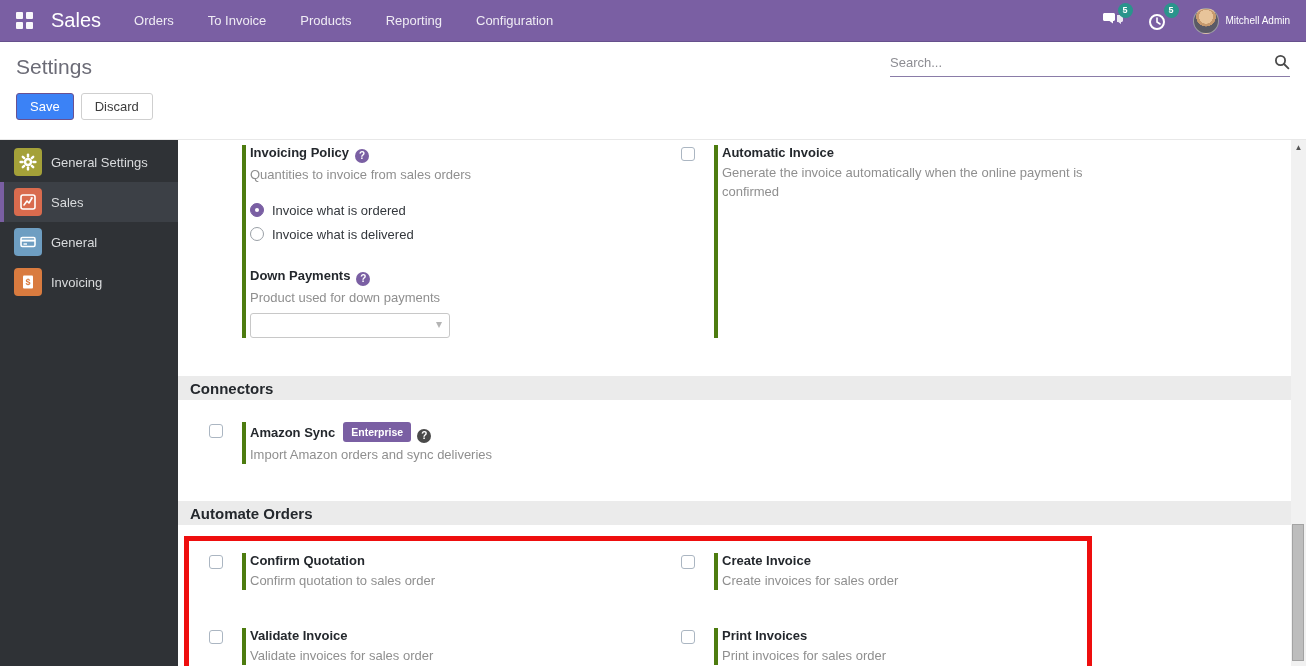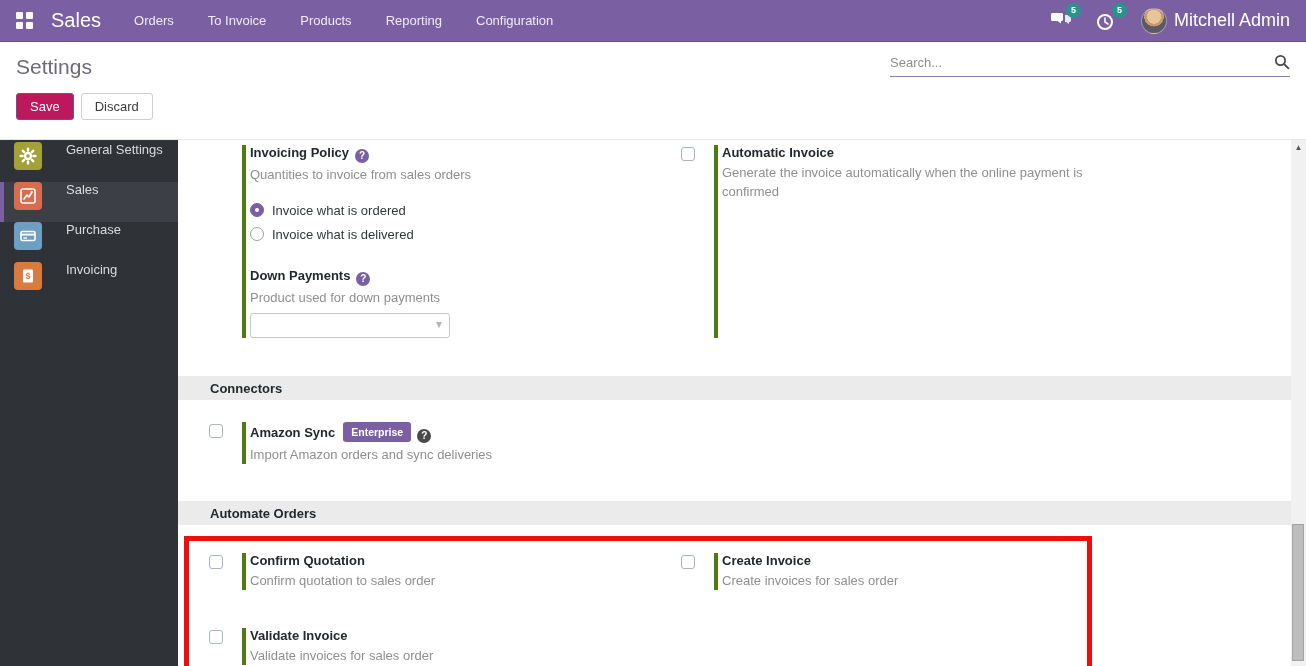--- a/index.html
+++ b/index.html
@@ -17,40 +17,40 @@
   .nav-menu { font-size:13px; color:rgba(255,255,255,.88); cursor:pointer; }
   .nav-right { margin-left:auto; display:flex; align-items:center; gap:20px; }
   .nav-ico { position:relative; width:26px; height:22px; cursor:pointer; }
   .badge { position:absolute; top:-7px; right:-6px; min-width:15px; height:15px;
     background:#2A948C; color:#fff; border-radius:50%; font-size:9px; font-weight:bold;
     display:flex; align-items:center; justify-content:center; padding:0 3px; }
   .user-wrap { display:flex; align-items:center; gap:7px; cursor:pointer; }
   .avatar { width:26px; height:26px; border-radius:50%;
     background:radial-gradient(circle at 50% 32%, #e8c49a 0 34%, #c79a6e 35% 48%, #5a5a66 49% 100%);
     border:1px solid rgba(255,255,255,.4); }
-  .username { font-size:18px; color:#fff; }
+  .username { font-size:10px; color:#fff; }
 
   
   .header { height:98px; background:#fff; position:relative; border-bottom:1px solid #e8e8e8; }
   .page-title { position:absolute; left:16px; top:13px; font-size:21px; color:#6B6B76; }
   .search-box { position:absolute; right:16px; top:12px; width:400px;
     border-bottom:1px solid #8A7CA8; display:flex; align-items:center; padding-bottom:6px; }
   .search-box input { border:none; outline:none; flex:1; font-size:13px; color:#555;
     font-family:"Liberation Sans", sans-serif; }
   .search-box input::placeholder { color:#8d8d93; }
   .btn-row { position:absolute; left:16px; top:51px; display:flex; gap:7px; }
   .btn { font-size:13px; padding:5px 13px; border-radius:3px; cursor:pointer;
     font-family:"Liberation Sans", sans-serif; }
-  .btn-save { background:#be185d; border:1px solid #6a5190; color:#fff; }
+  .btn-save { background:#3b82f6; border:1px solid #6a5190; color:#fff; }
   .btn-discard { background:#fff; border:1px solid #cfcfcf; color:#3c3c3c; }
 
   
   .main { display:flex; height:538px; }
   .sidebar { width:178px; background:#2F3236; flex-shrink:0; padding-top:2px; }
-  .sb-item { height:40px; display:flex; gap:24px; padding-left:14px;
+  .sb-item { height:40px; display:flex; align-items:center; gap:9px; padding-left:14px;
     cursor:pointer; position:relative; }
   .sb-item.active { background:#3C4046; }
   .sb-item.active::before { content:""; position:absolute; left:0; top:0; bottom:0;
     width:4px; background:#7A5FA3; }
   .sb-ico { width:28px; height:28px; border-radius:4px; display:flex; align-items:center;
     justify-content:center; flex-shrink:0; }
   .sb-label { font-size:13px; color:#d9dbdd; }
 
   .content { flex:1; position:relative; background:#fff; }
 
@@ -75,21 +75,21 @@
   .radio.sel { background:#7A5FA3; border-color:#7A5FA3; }
   .radio.sel::after { content:""; width:4px; height:4px; border-radius:50%; background:#fff; }
   .radio-label { font-size:13px; color:#33373c; }
 
   .dp-block { margin-top:22px; }
   .dp-select { margin-top:6px; width:200px; height:25px; border:1px solid #c8c8c8;
     border-radius:3px; position:relative; background:#fff; cursor:pointer; }
   .dp-select .caret { position:absolute; right:7px; top:3px; color:#b4b4b4; font-size:12px; }
 
   .band { height:24px; background:#EBEBEB; display:flex; align-items:center;
-    padding-left:32px; font-size:13px; font-weight:bold; color:#24282d; }
+    padding-left:12px; font-size:15px; font-weight:bold; color:#24282d; }
 
   .badge-ent { display:inline-block; background:#7A5FA3; color:#fff; font-size:10.5px;
     font-weight:bold; border-radius:3px; padding:2px 8px; margin-left:8px; vertical-align:1px; }
 
   .redbox { margin:11px 0 0 6px; width:908px; height:140px; border:5px solid #EE0E0E;
     padding:12px 0 0 20px; }
 
   
   .scroll-track { position:absolute; top:0; right:0; width:15px; height:100%;
     background:#f1f1f1; }
@@ -186,21 +186,21 @@
       <span class="sb-label">Sales</span>
     </div>
     <div class="sb-item">
       <div class="sb-ico" style="background:#6E9EC2">
         <svg width="18" height="18" viewBox="0 0 18 18">
           <rect x="2" y="4.5" width="14" height="9" rx="1.4" fill="none" stroke="#fff" stroke-width="1.6"></rect>
           <line x1="2" y1="7.6" x2="16" y2="7.6" stroke="#fff" stroke-width="2"></line>
           <line x1="4.5" y1="11" x2="8" y2="11" stroke="#fff" stroke-width="1.4"></line>
         </svg>
       </div>
-      <span class="sb-label">Purchase</span>
+      <span class="sb-label">General</span>
     </div>
     <div class="sb-item">
       <div class="sb-ico" style="background:#D97B3F">
         <svg width="18" height="18" viewBox="0 0 18 18">
           <rect x="4" y="2.5" width="10" height="13" rx="1" fill="#fff"></rect>
           <text x="9" y="12" text-anchor="middle" font-size="9" fill="#D97B3F" font-family="Liberation Sans, sans-serif" font-weight="bold">$</text>
         </svg>
       </div>
       <span class="sb-label">Invoicing</span>
     </div>
@@ -291,20 +291,29 @@
       <div class="srow" style="margin-top:38px;align-items:flex-end;">
         <div class="box box-l">
           <div class="chk-col">
               <div class="cb"></div>
             </div>
           <div class="txt">
             <div class="s-title">Validate Invoice</div>
             <div class="s-desc">Validate invoices for sales order</div>
           </div>
         </div>
+        <div class="box">
+          <div class="chk-col">
+              <div class="cb"></div>
+            </div>
+          <div class="txt">
+            <div class="s-title">Print Invoices</div>
+            <div class="s-desc">Print invoices for sales order</div>
+          </div>
+        </div>
       </div>
     </div>
 
     <div class="scroll-track">
       <div class="scroll-btn scroll-up">▲</div>
       <div class="scroll-thumb"></div>
       <div class="scroll-btn scroll-down">▼</div>
     </div>
 
   </div>

